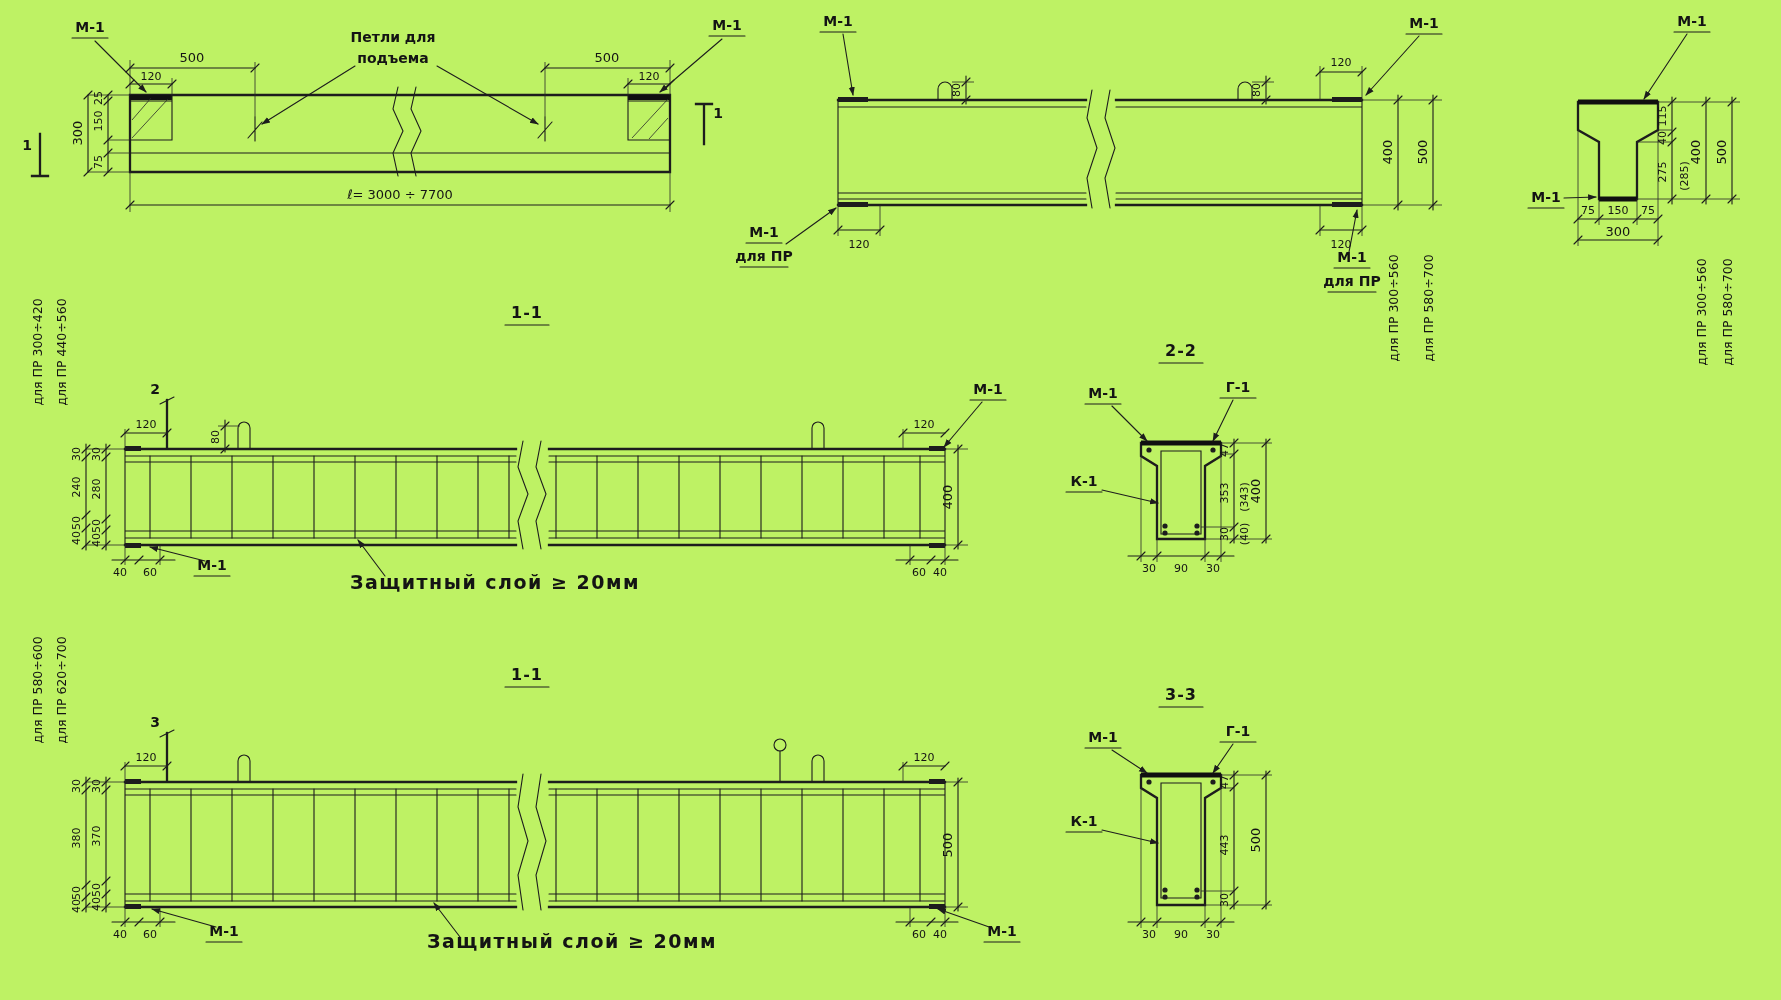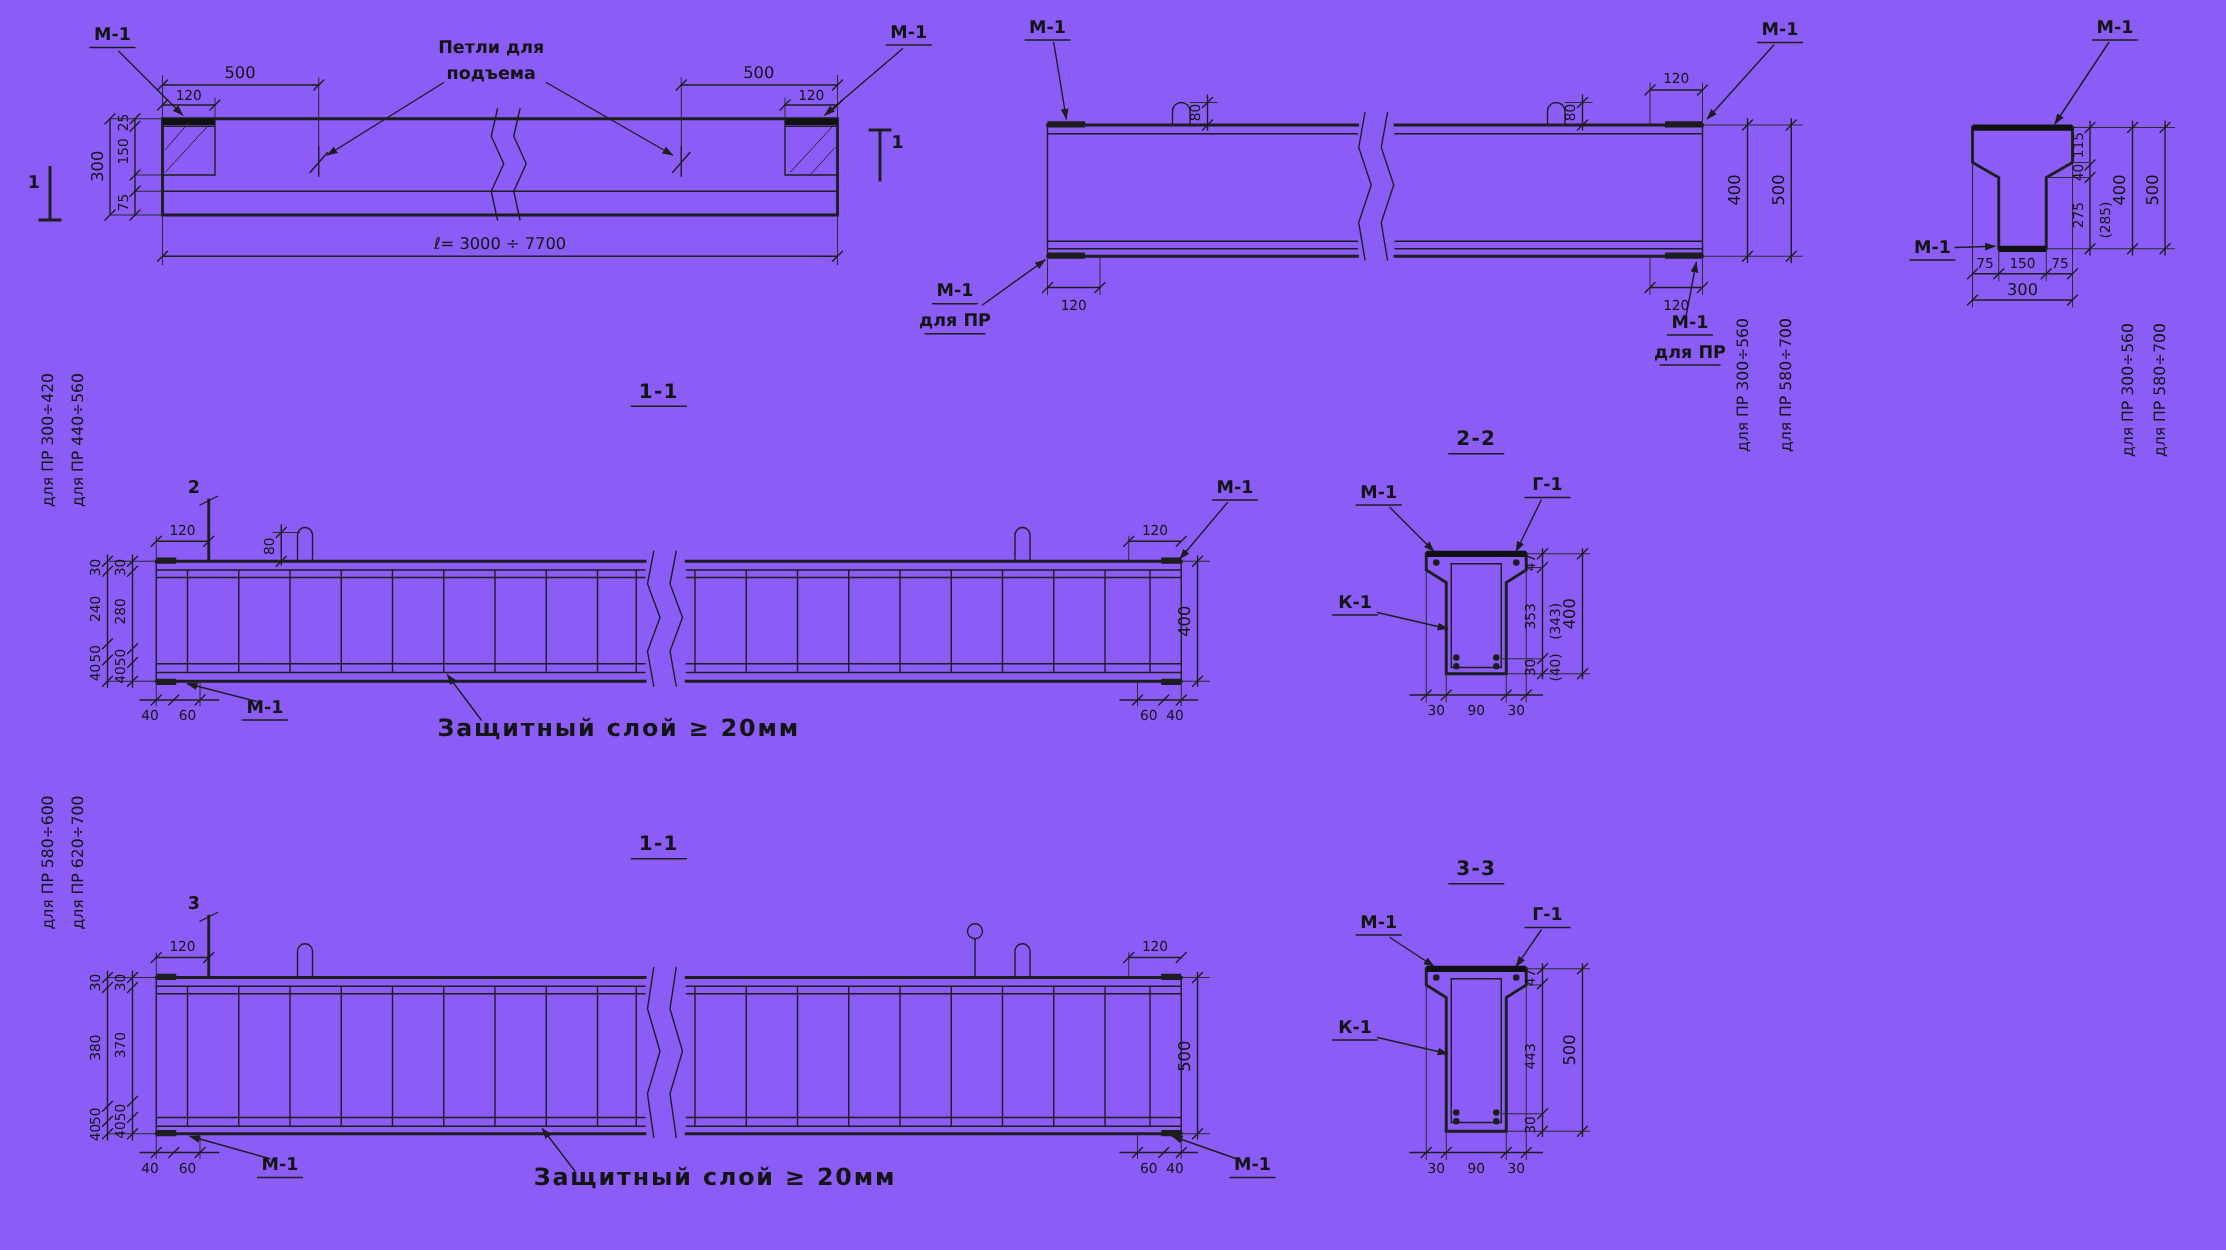--- a/index.html
+++ b/index.html
@@ -1,16 +1,16 @@
 <!DOCTYPE html>
 <html><head>
 <meta charset="utf-8">
 <style>
   html,body{margin:0;padding:0;background:#d8d8d4;}
-  .sheet{position:relative;width:1781px;height:1000px;background:#8b5cf6;overflow:hidden;}
+  .sheet{position:relative;width:1781px;height:1000px;background:#bef264;overflow:hidden;}
   svg{display:block;}
   .s1{stroke:#1d1d1d;stroke-width:1.1;fill:none;stroke-linecap:round;}
   .s05{stroke:#2a2a2a;stroke-width:0.8;fill:none;}
   .s2{stroke:#1d1d1d;stroke-width:2.3;fill:none;stroke-linecap:square;}
   .s4{stroke:#101010;stroke-width:5;fill:none;stroke-linecap:butt;}
   .ink{fill:#1d1d1d;stroke:none;}
   text{font-family:"DejaVu Sans",sans-serif;fill:#141414;}
   .dim{font-size:13px;text-anchor:middle;}
   .dimS{font-size:11px;text-anchor:middle;}
   .lbl{font-size:14px;font-weight:bold;text-anchor:middle;}

